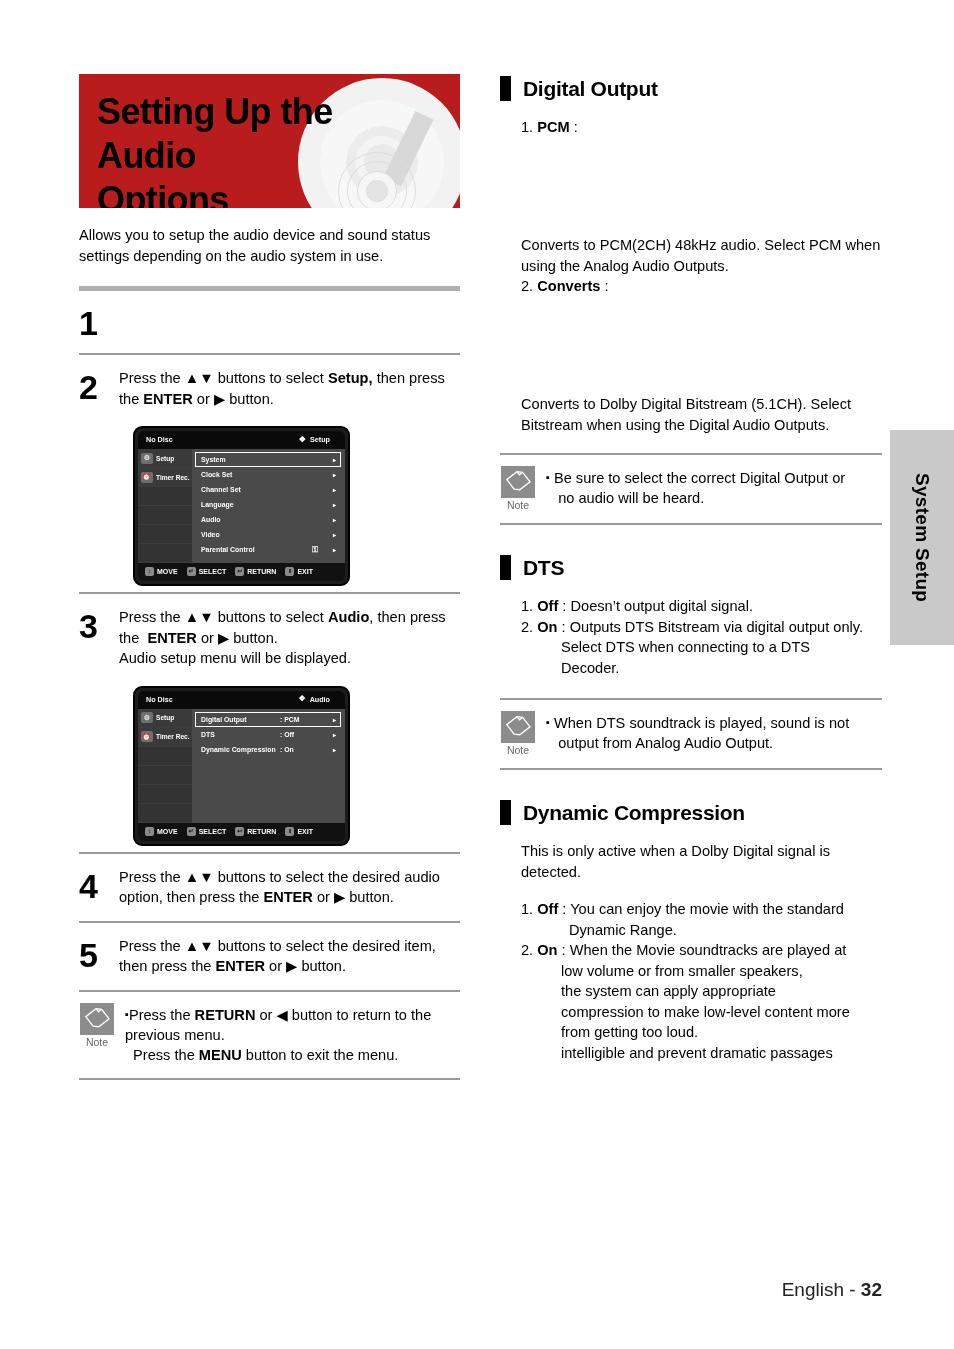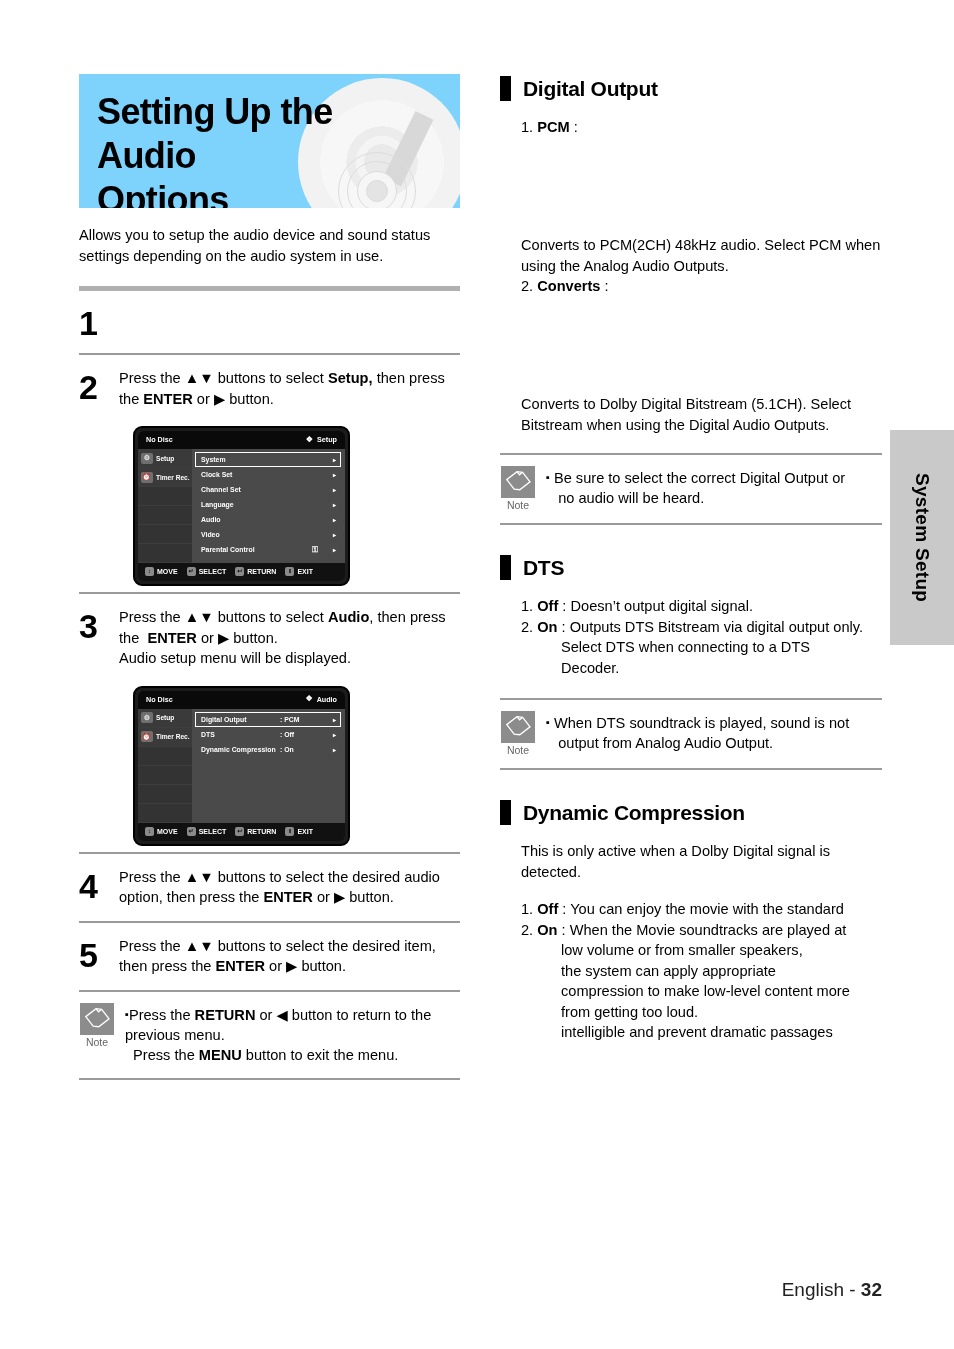--- a/index.html
+++ b/index.html
@@ -11,21 +11,21 @@
     overflow: hidden;
   }
   .page { position: relative; width: 954px; height: 1349px; }
 
   
   .col-left { position: absolute; left: 79px; top: 74px; width: 381px; }
 
   .title-block {
     position: relative;
     width: 381px; height: 134px;
-    background: #7dd3fc;
+    background: #b91c1c;
     overflow: hidden;
   }
   .disc {
     position: absolute; right: -6px; top: 4px;
     width: 168px; height: 168px;
     border-radius: 50%;
     background: radial-gradient(circle at 50% 50%,
         #e9e9e9 0 15%, #f4f4f4 15% 22%, #ececec 22% 30%,
         #f7f7f7 30% 52%, #f2f2f2 52% 100%);
   }
@@ -104,21 +104,21 @@
     padding: 3px;
     font-size: 6.4px;
     color: #fff;
     font-family: "Liberation Sans", sans-serif;
   }
   .osd-inner { border-radius: 6px; overflow: hidden; }
   .osd-title {
     background: #0a0a0a;
     display: flex; align-items: center;
     justify-content: space-between;
-    padding: 4px 8px 5px 8px;
+    padding: 4px 15px 5px 8px;
     font-weight: bold;
     font-size: 7.2px;
   }
   .osd-title .right { display: flex; align-items: center; gap: 4px; }
   .compass { font-size: 8px; line-height: 1; }
   .osd-mid { display: flex; min-height: 112px; }
   .osd-side { width: 54px; background: #2e2e2e; }
   .side-item {
     height: 19px;
     display: flex; align-items: center; gap: 3px;
@@ -520,20 +520,21 @@
     </div>
     <div class="rule-r-bot"></div>
 
     <div class="sec-head" style="margin-top:30px">
       <span class="sec-bar"></span>
       <span class="sec-title">Dynamic Compression</span>
     </div>
     <div class="para">This is only active when a Dolby Digital signal is detected.</div>
     <div class="defs" style="margin-top:17px">
       <div class="list-row">1. <b>Off</b> : You can enjoy the movie with the standard</div>
+      <div class="list-row indent-2">Dynamic Range.</div>
       <div class="list-row">2. <b>On</b> : When the Movie soundtracks are played at</div>
       <div class="list-row indent-1">low volume or from smaller speakers,</div>
       <div class="list-row indent-1">the system can apply appropriate</div>
       <div class="list-row indent-1">compression to make low-level content more</div>
       <div class="list-row indent-1">from getting too loud.</div>
       <div class="list-row indent-1">intelligible and prevent dramatic passages</div>
     </div>
   </div>
 
   <div class="side-tab">

